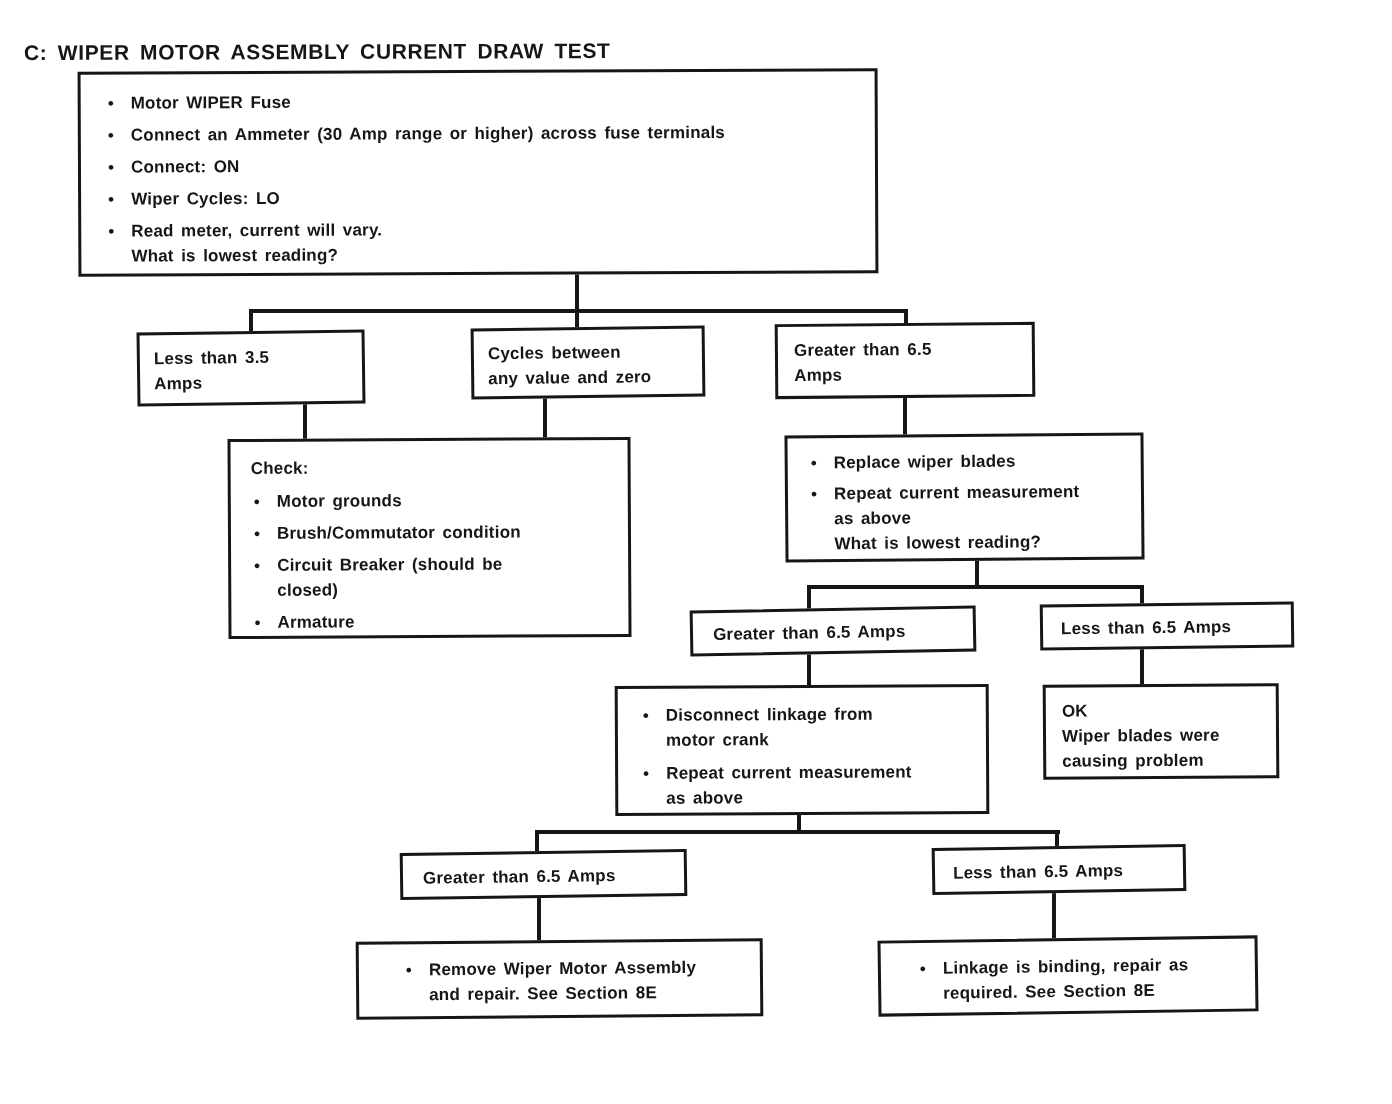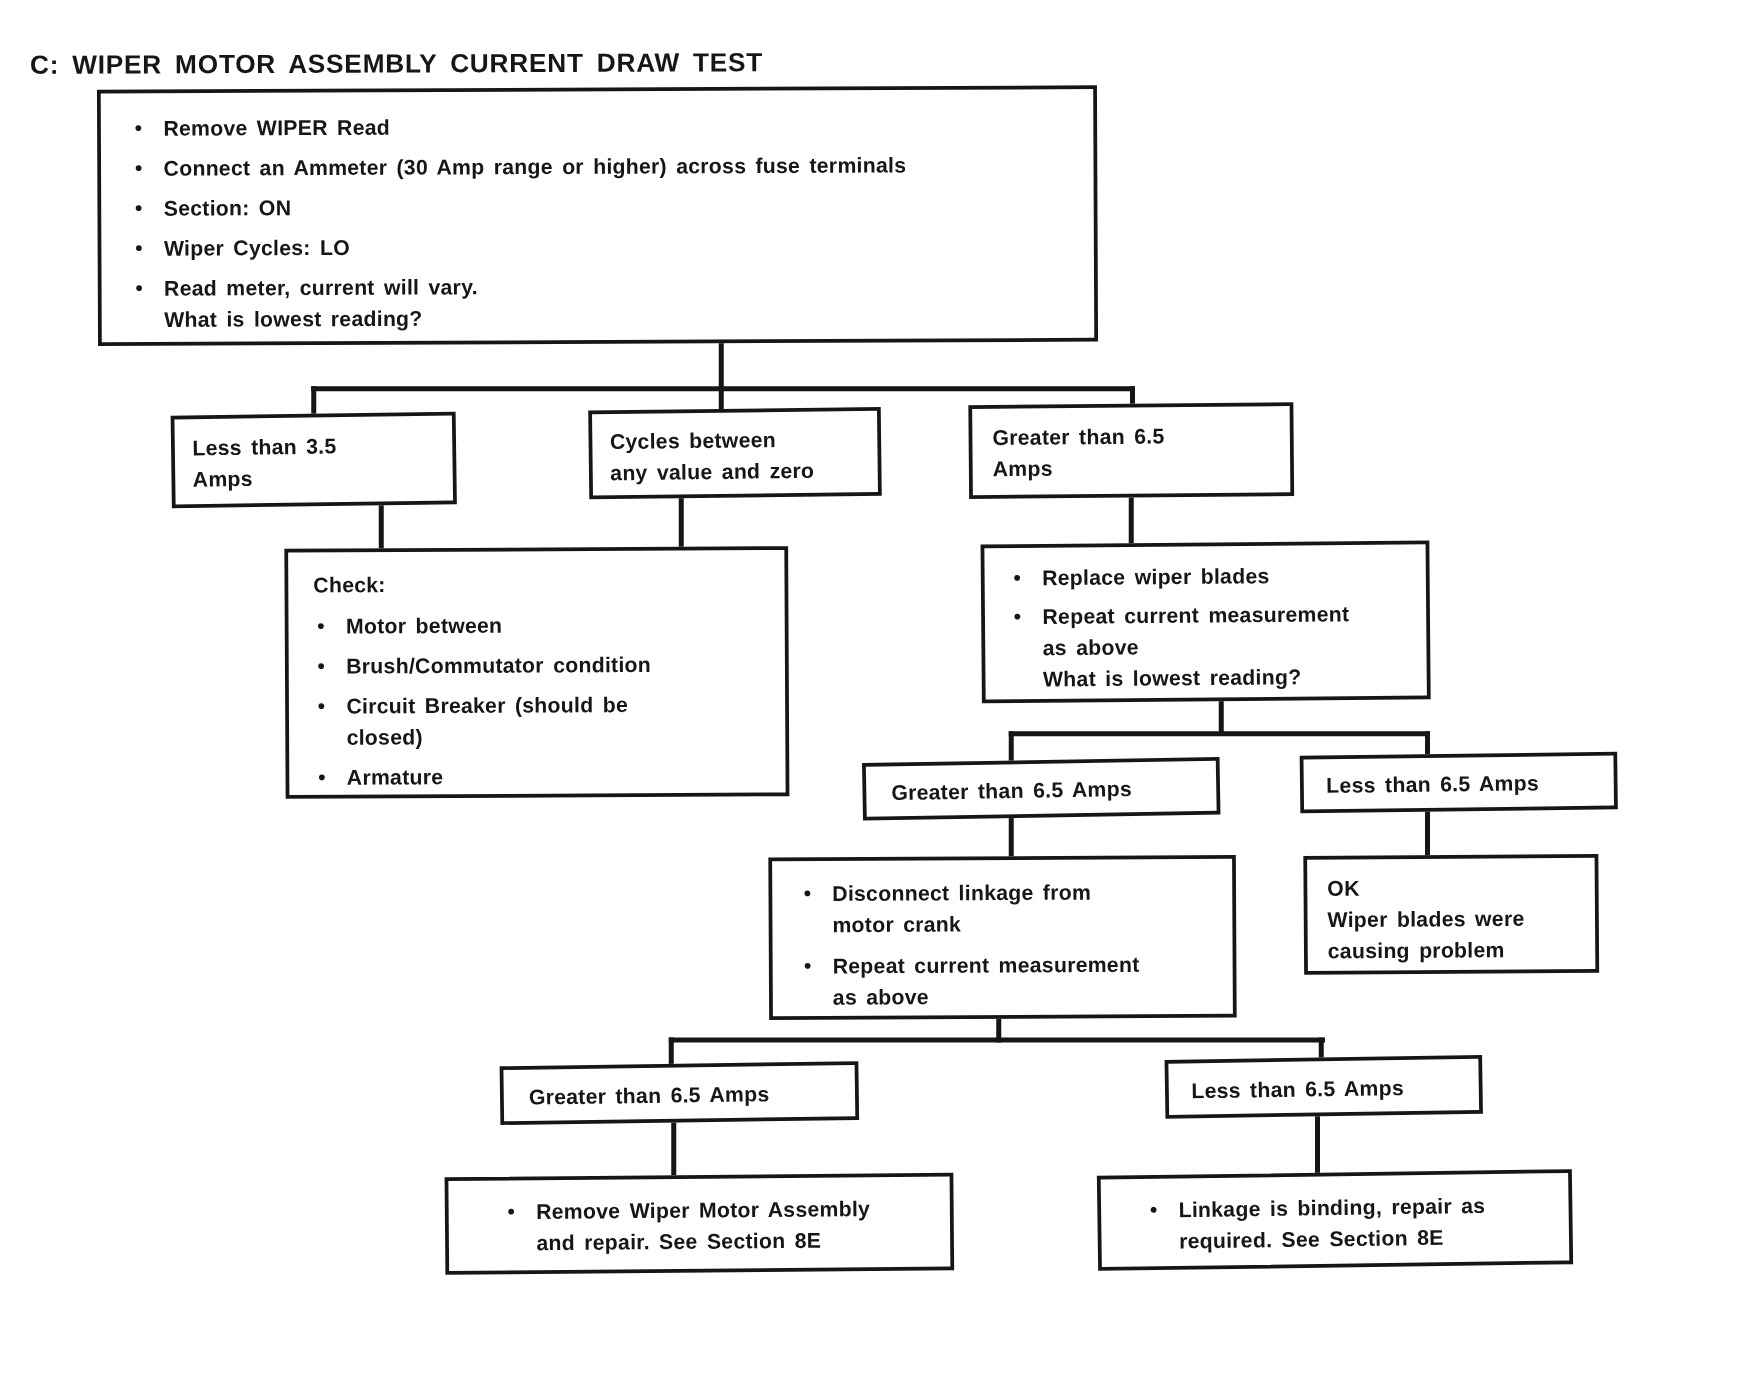--- a/index.html
+++ b/index.html
@@ -67,29 +67,29 @@
   <div class="ln" style="left:797px;top:811px;width:4px;height:23px;"></div>
   <div class="ln" style="left:535px;top:830px;width:525px;height:4px;"></div>
   <div class="ln" style="left:535px;top:830px;width:4px;height:24px;"></div>
   <div class="ln" style="left:1055px;top:830px;width:4px;height:19px;"></div>
   <div class="ln" style="left:537px;top:893px;width:4px;height:50px;"></div>
   <div class="ln" style="left:1052px;top:888px;width:4px;height:53px;"></div>
 
   <div class="box" style="left:78px;top:70px;width:800px;height:205px;padding:16px 18px 0 24px;transform:rotate(-0.25deg);">
     <div class="bi" style="margin-bottom:7px;">
       <span class="dot">●</span>
-      <span class="bt">Remove WIPER Read</span>
+      <span class="bt">Motor WIPER Fuse</span>
     </div>
     <div class="bi" style="margin-bottom:7px;">
       <span class="dot">●</span>
       <span class="bt">Connect an Ammeter (30 Amp range or higher) across fuse terminals</span>
     </div>
     <div class="bi" style="margin-bottom:7px;">
       <span class="dot">●</span>
-      <span class="bt">Section: ON</span>
+      <span class="bt">Connect: ON</span>
     </div>
     <div class="bi" style="margin-bottom:7px;">
       <span class="dot">●</span>
       <span class="bt">Wiper Cycles: LO</span>
     </div>
     <div class="bi">
       <span class="dot">●</span>
       <span>
         <span class="bt" style="display:block;">Read meter, current will vary.</span>
         <span class="bt" style="display:block;">What is lowest reading?</span>
@@ -109,21 +109,21 @@
 
   <div class="box" style="left:775px;top:323px;width:260px;height:75px;padding:11px 16px;transform:rotate(-0.5deg);">
     <div class="lbl">Greater than 6.5
 Amps</div>
   </div>
 
   <div class="box" style="left:228px;top:438px;width:403px;height:200px;padding:14px 14px 0 20px;transform:rotate(-0.3deg);">
     <div class="bt" style="margin-bottom:8px;">Check:</div>
     <div class="bi" style="margin-bottom:7px;">
       <span class="dot">●</span>
-      <span class="bt">Motor between</span>
+      <span class="bt">Motor grounds</span>
     </div>
     <div class="bi" style="margin-bottom:7px;">
       <span class="dot">●</span>
       <span class="bt">Brush/Commutator condition</span>
     </div>
     <div class="bi" style="margin-bottom:7px;">
       <span class="dot">●</span>
       <span class="bt" style="max-width:290px;">Circuit Breaker (should be closed)</span>
     </div>
     <div class="bi">

